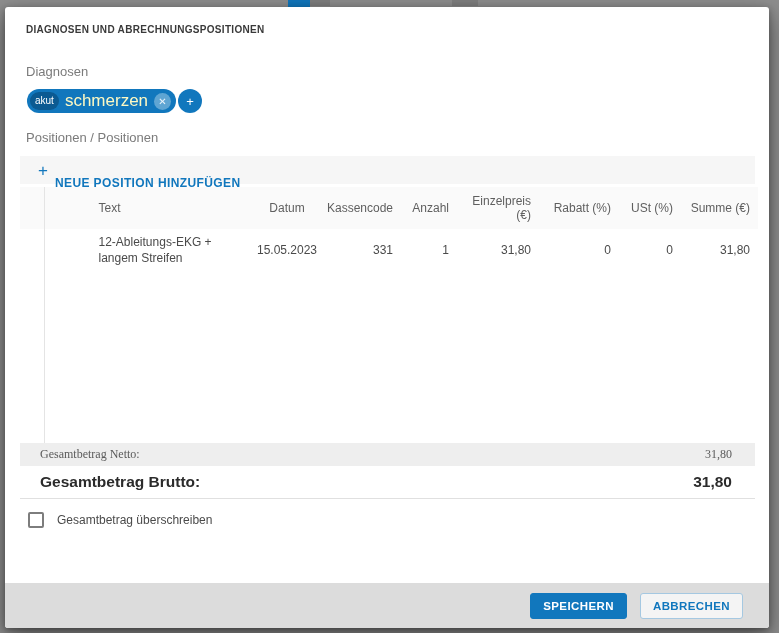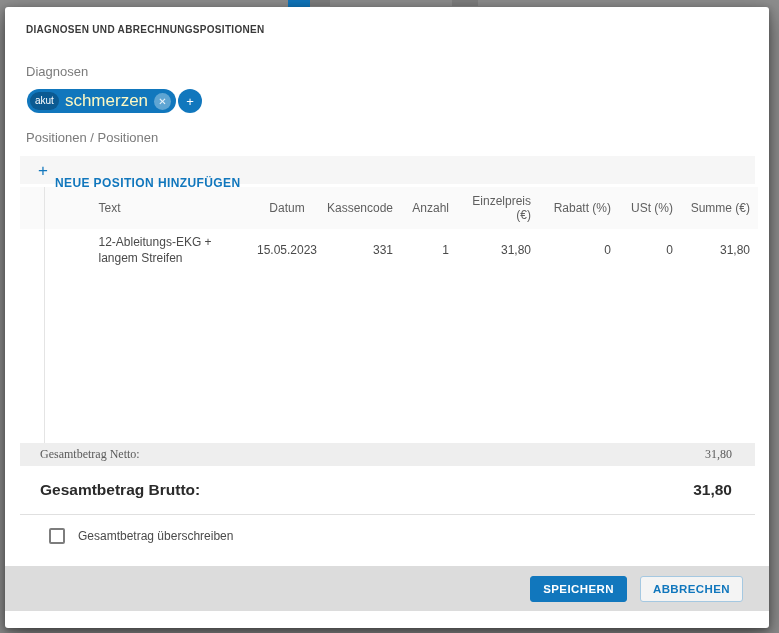--- a/index.html
+++ b/index.html
@@ -98,38 +98,38 @@
 
   .total-row {
     display: flex; align-items: center; justify-content: space-between;
   }
   .netto-row {
     height: 23px; background: #eeeeee;
     padding: 0 23px 0 20px;
     font-size: 12px; color: #5a5a5a; font-family: Liberation Serif, serif;
   }
   .brutto-row {
-    height: 49px; background: #fff;
+    height: 33px; background: #fff;
     padding: 0 23px 0 20px;
     font-size: 15.5px; font-weight: 700; color: #2b2b2b;
     border-bottom: 1px solid #e0e0e0;
   }
 
   .checkbox-row {
-    margin: 13px 0 0 44px;
+    margin: 13px 0 0 23px;
     display: flex; align-items: center; gap: 13px; cursor: pointer;
   }
   .checkbox-box {
     width: 16px; height: 16px; border: 2px solid #7d7d7d; border-radius: 2px;
     background: #fff;
   }
   .checkbox-label { font-size: 12px; color: #4a4a4a; }
 
   .footer {
-    position: absolute; left: 0; bottom: 17px; width: 100%; height: 45px;
+    position: absolute; left: 0; bottom: 0; width: 100%; height: 45px;
     background: #dcdcdc;
     display: flex; align-items: center; justify-content: flex-end;
     gap: 13px; padding-right: 26px;
   }
   .btn {
     height: 26px; min-width: 90px; border-radius: 3px;
     font-size: 11.5px; font-weight: 700; letter-spacing: 0.4px;
     cursor: pointer; font-family: inherit;
     display: inline-flex; align-items: center; justify-content: center;
     padding: 0 12px;

